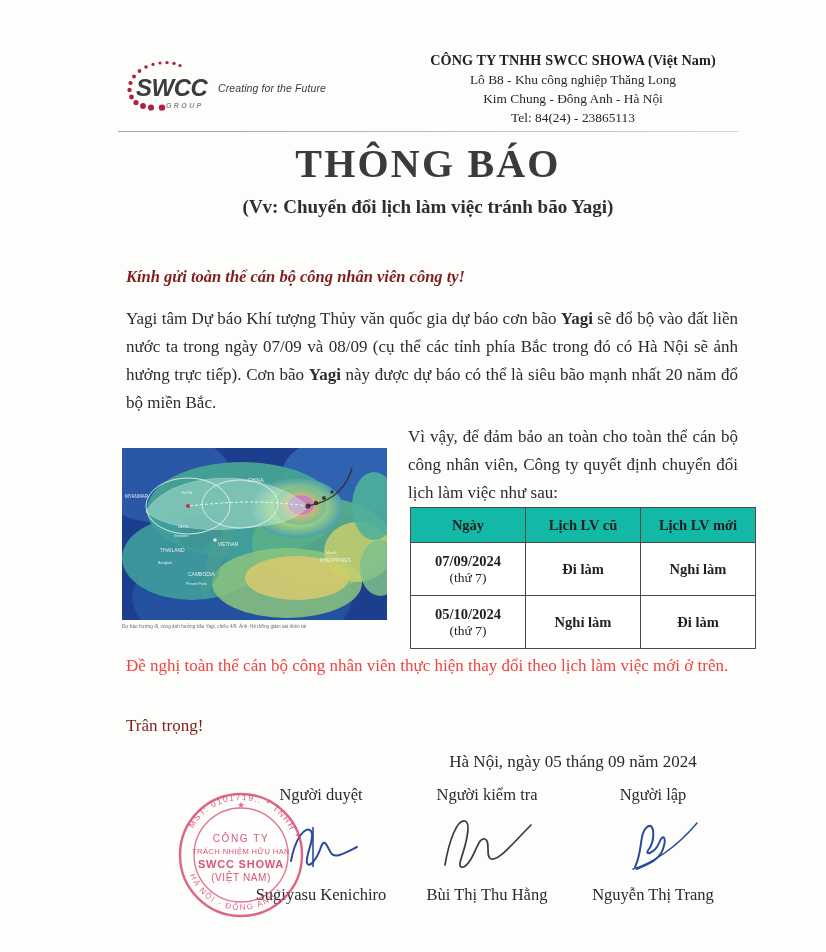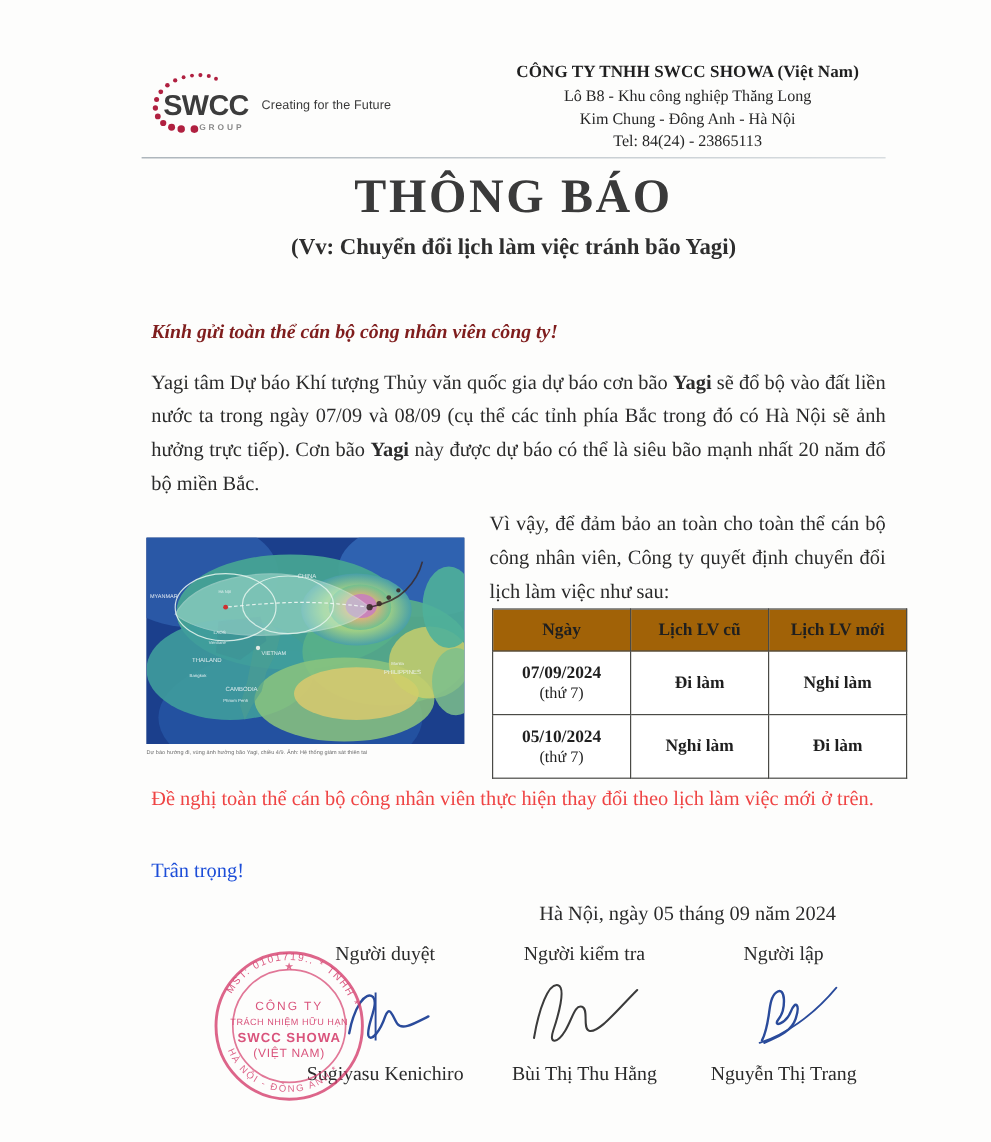--- a/index.html
+++ b/index.html
@@ -39,20 +39,21 @@
     align-items: flex-start;
     justify-content: space-between;
   }
   .logo-block {
     position: relative;
     width: 190px;
     height: 62px;
     display: flex;
     align-items: center;
     margin-top: 8px;
+    font-style: italic;
   }
   .logo-mark {
     position: relative;
     width: 96px;
     height: 58px;
   }
   .logo-mark svg { display: block; }
   .logo-tag {
     font-family: "Liberation Sans", sans-serif;
     font-size: 10.5px;
@@ -152,21 +153,21 @@
     line-height: 28px;
     text-align: justify;
     color: #ef4444;
   }
   .para4 {
     position: absolute;
     top: 712px;
     left: 8px;
     font-size: 17px;
     line-height: 28px;
-    color: #1d4ed8;
+    color: #7f1d1d;
   }
 
   
   .figure {
     position: absolute;
     top: 448px;
     left: 4px;
     width: 265px;
   }
   .map {
@@ -197,21 +198,21 @@
     border-collapse: collapse;
     width: 318px;
     table-layout: fixed;
   }
   table.sched th, table.sched td {
     border: 1px solid #4a4a46;
     text-align: center;
     vertical-align: middle;
   }
   table.sched th {
-    background: #a16207;
+    background: #14b8a6;
     font-size: 14.5px;
     font-weight: bold;
     color: #1f1f1f;
     height: 30px;
     padding: 2px 4px;
   }
   table.sched td {
     height: 46px;
     font-size: 14.5px;
     font-weight: bold;

